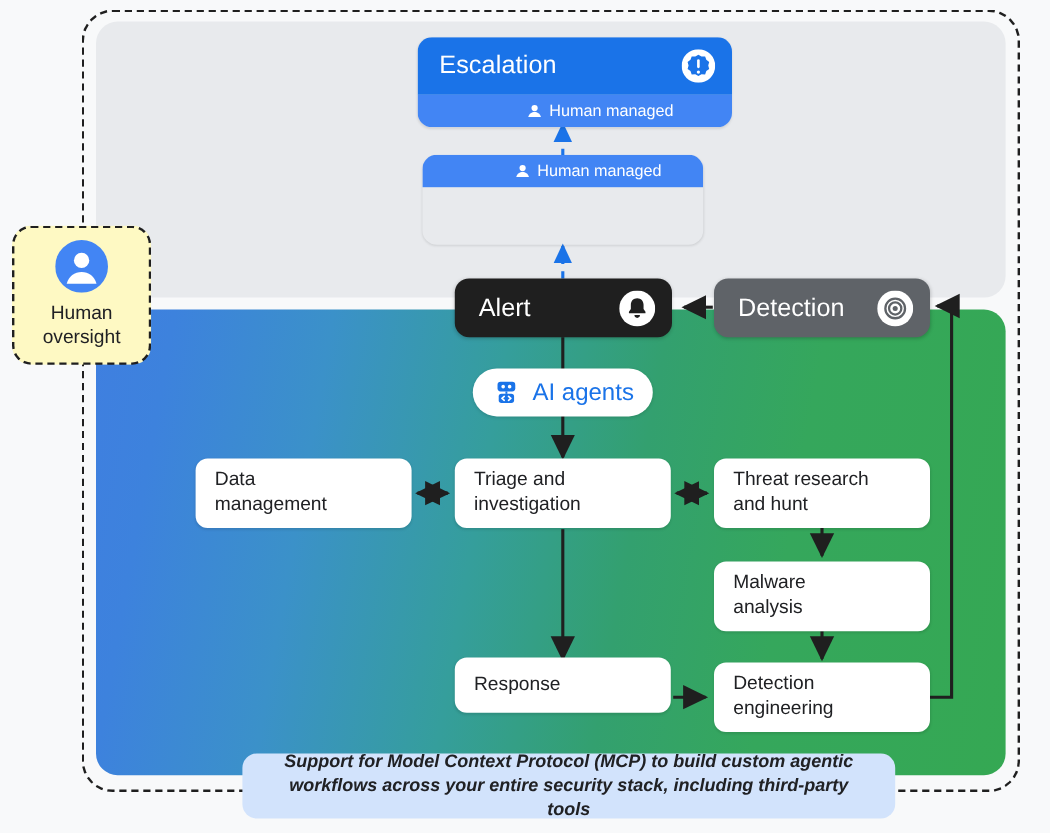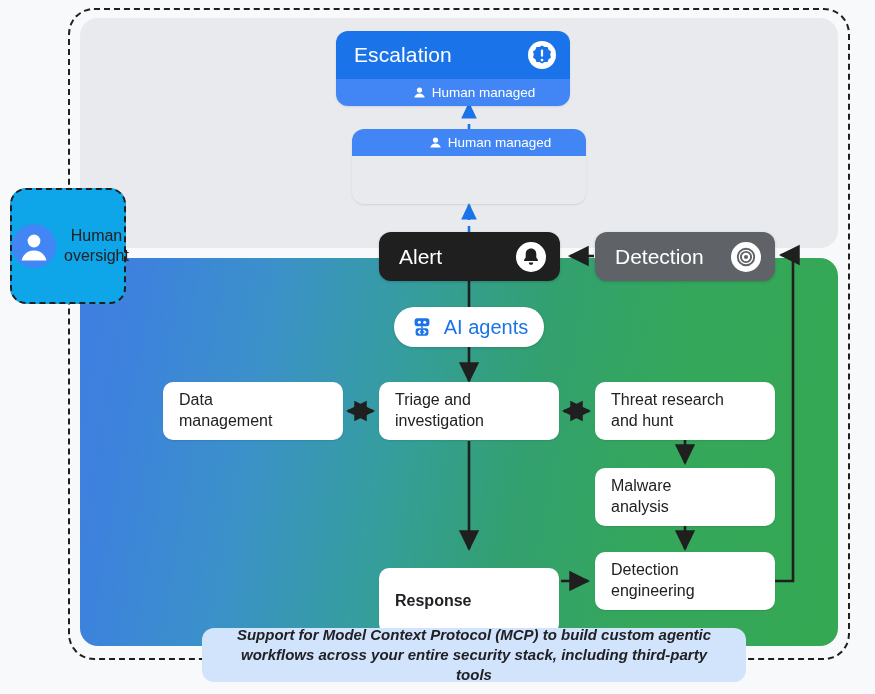--- a/index.html
+++ b/index.html
@@ -150,27 +150,27 @@
     gap: 10px;
     box-shadow: 0 1px 3px rgba(0,0,0,0.14);
   }
   .ai-pill .label {
     color: #1a73e8;
     font-size: 20px;
   }
 
   
   .oversight {
-    background: #0ea5e9;
+    background: #fef9c3;
     border: 2.5px dashed #1f1f1f;
     border-radius: 16px;
     display: flex;
-    flex-direction: row;
-    align-items: center;
-    justify-content: space-between;
+    flex-direction: column;
+    align-items: center;
+    justify-content: center;
     gap: 8px;
     box-sizing: border-box;
     z-index: 9;
   }
   .oversight .ov-label {
     font-size: 16px;
     color: #202124;
     text-align: center;
     line-height: 1.22;
   }
@@ -272,21 +272,21 @@
         <circle cx="22" cy="17" r="6.4" fill="#ffffff"></circle>
         <path d="M9.6 36.5c1.6-6.6 6.6-9.9 12.4-9.9s10.8 3.3 12.4 9.9 z" fill="#ffffff"></path>
       </svg>
     </span>
     <div class="ov-label">
       <span style="white-space:pre-line;">Human
 oversight</span>
     </div>
   </div>
 
-  <div class="node pill-card" style="left:336px; top:31px; width:234px; height:75px;">
+  <div class="node pill-card" style="left:348px; top:31px; width:262px; height:75px;">
     <div class="pill-head">
       <span class="title">Escalation</span>
       <span>
         <svg class="icon-svg" width="28" height="28" viewBox="0 0 28 28">
           <circle cx="14" cy="14" r="14" fill="#ffffff"></circle>
           <path d="M14 4.6 l2.6 1.5 3-0.1 1.0 2.8 2.4 1.8 -0.8 2.9 0.8 2.9 -2.4 1.8 -1.0 2.8 -3-0.1 -2.6 1.5 -2.6-1.5 -3 0.1 -1.0-2.8 -2.4-1.8 0.8-2.9 -0.8-2.9 2.4-1.8 1.0-2.8 3 0.1 z" fill="#1a73e8"></path>
           <rect x="12.9" y="8.4" width="2.2" height="7.4" rx="1.1" fill="#ffffff"></rect>
           <circle cx="14" cy="19.1" r="1.35" fill="#ffffff"></circle>
         </svg>
       </span>
@@ -365,21 +365,21 @@
   <div class="node wbox" style="left:595px; top:382px; width:180px; height:58px;">
     <span class="label" style="white-space:pre-line;">Threat research
 and hunt</span>
   </div>
 
   <div class="node wbox" style="left:595px; top:468px; width:180px; height:58px;">
     <span class="label" style="white-space:pre-line;">Malware
 analysis</span>
   </div>
 
-  <div class="node wbox" style="left:379px; top:568px; width:180px; height:66px;font-weight:bold;">
+  <div class="node wbox" style="left:379px; top:548px; width:180px; height:46px;">
     <span class="label" style="white-space:pre-line;">Response</span>
   </div>
 
   <div class="node wbox" style="left:595px; top:552px; width:180px; height:58px;">
     <span class="label" style="white-space:pre-line;">Detection
 engineering</span>
   </div>
 
   <div class="node mcp-banner" style="left:202px; top:628px; width:544px; height:54px;">
     <div class="mcp-text">

